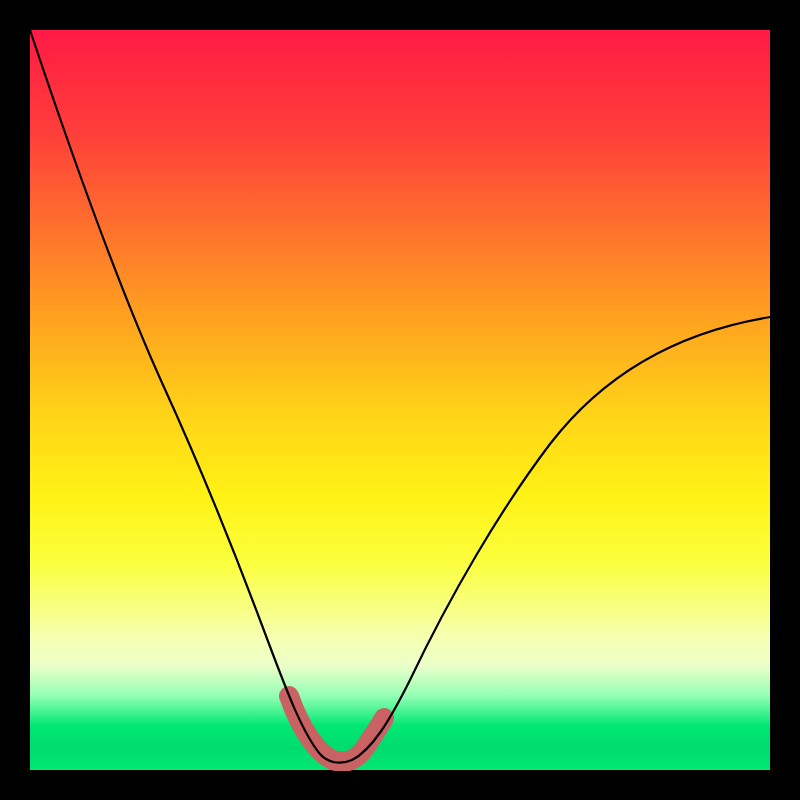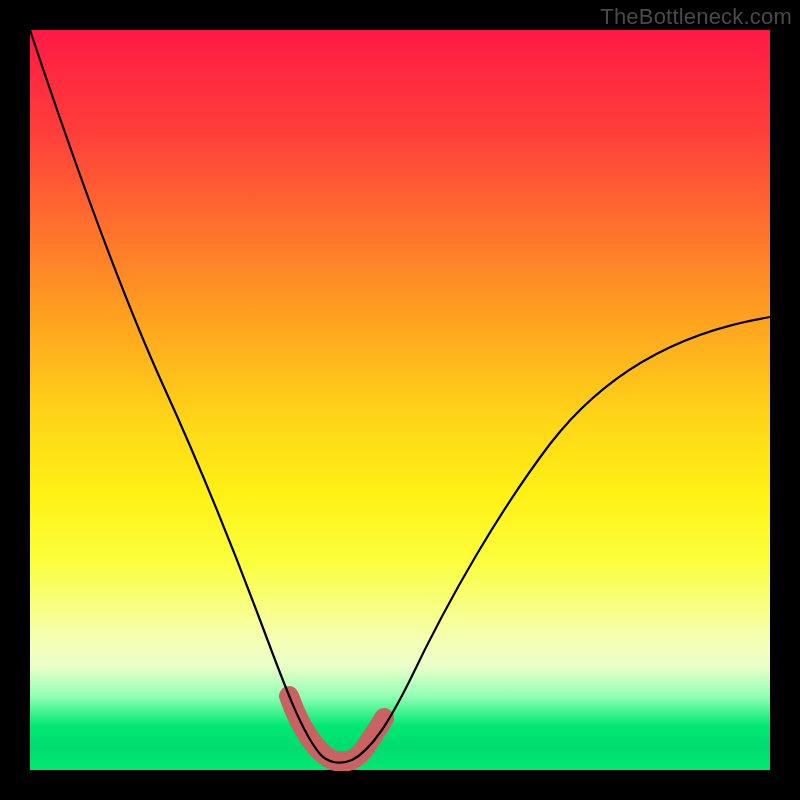--- a/index.html
+++ b/index.html
@@ -82,15 +82,14 @@
                C 252 648, 270 700, 290 724
                C 298 733, 310 735, 322 730
                C 342 720, 360 690, 380 650
                C 420 566, 470 480, 520 414
                C 580 336, 660 300, 740 287"></path>
 
     </svg>
 
   </div>
 
-  <div class="watermark">TheBottleneck.com</div>
 
 </div>
 
 </body></html>

